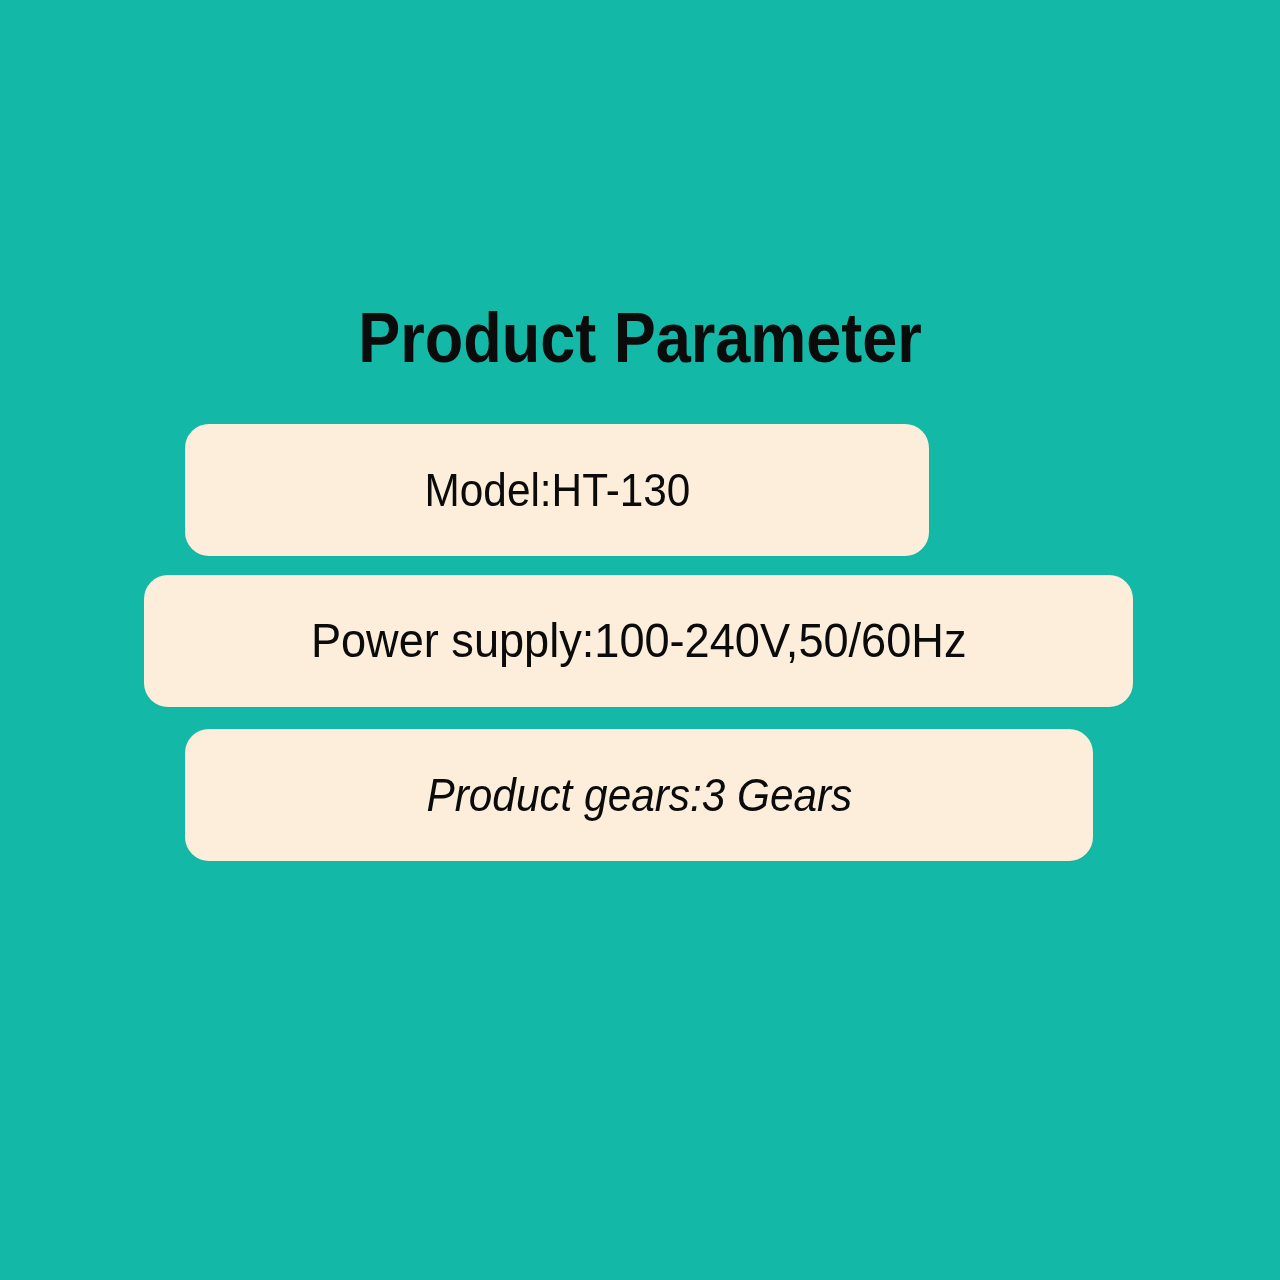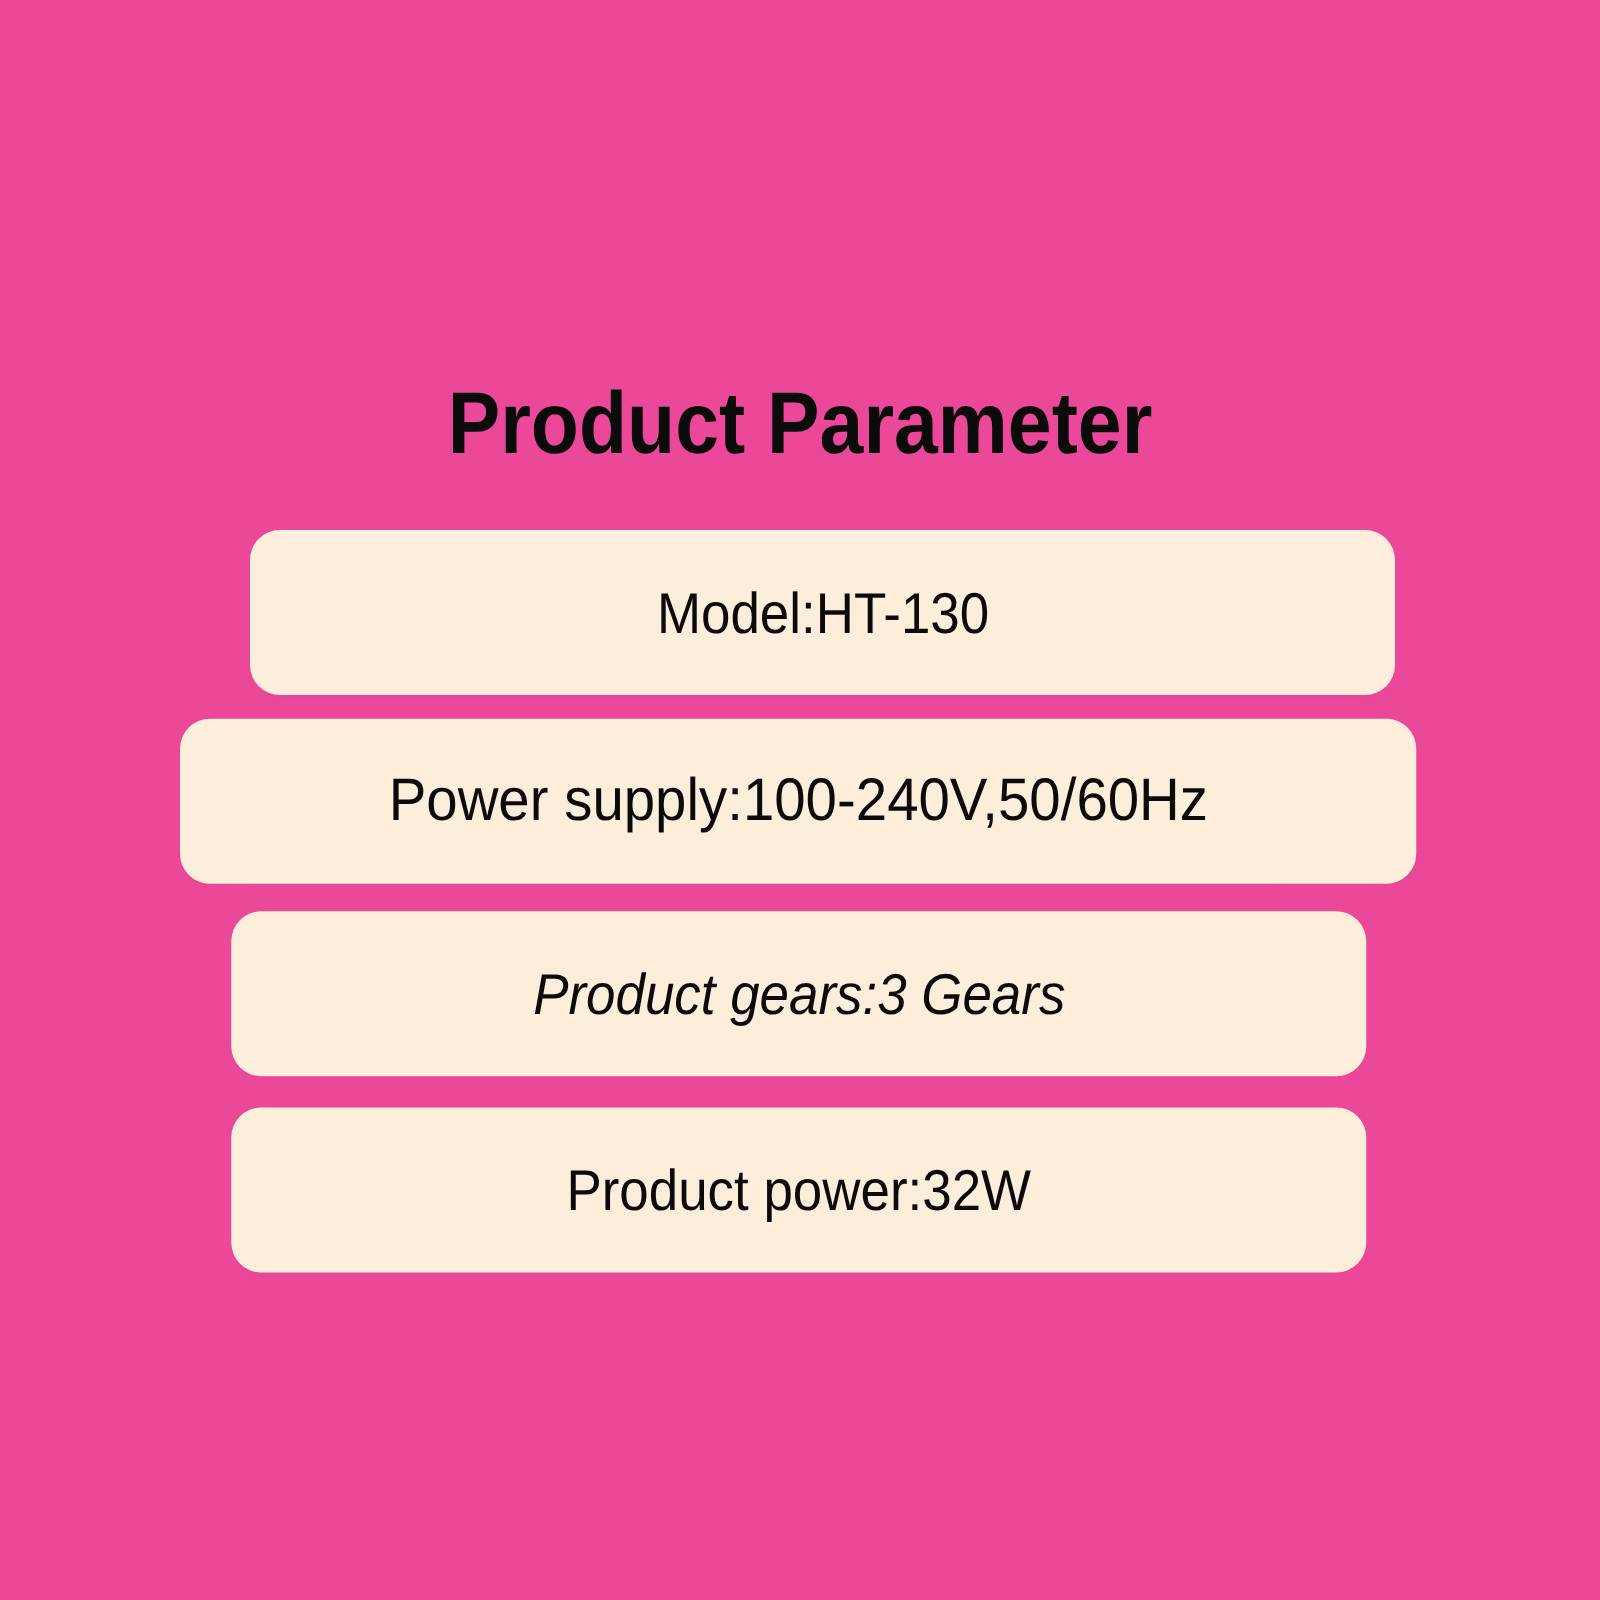--- a/index.html
+++ b/index.html
@@ -13,21 +13,21 @@
     height: 1280px;
     overflow: hidden;
     font-family: "Liberation Sans", "DejaVu Sans", sans-serif;
     -webkit-font-smoothing: antialiased;
   }
 
   #page {
     position: relative;
     width: 1280px;
     height: 1280px;
-    background: #ec4899;
+    background: #14b8a6;
   }
 
   
   .page-title {
     position: absolute;
     left: 0;
     top: 292px;
     width: 1280px;
     text-align: center;
     font-size: 70px;
@@ -64,21 +64,21 @@
     font-size: 46px;
     line-height: 56px;
     font-weight: 400;
     color: #0b0b0b;
     white-space: nowrap;
     transform: scaleX(0.92);
     transform-origin: 50% 50%;
   }
 
   
-  .spec-card.card-1 { left: 185px; top: 424px; width: 916px; height: 132px; margin-left: 15px; }
+  .spec-card.card-1 { left: 185px; top: 424px; width: 744px; height: 132px; }
   .spec-card.card-2 { left: 144px; top: 575px; width: 989px; height: 132px; text-align: center; }
   .spec-card.card-3 { left: 185px; top: 729px; width: 908px; height: 132px; font-style: italic; }
   .spec-card.card-4 { left: 185px; top: 886px; width: 908px; height: 132px; }
 
   
   .spec-card.card-2 .spec-text { font-size: 48px; transform: scaleX(0.94); }
 </style>
 </head>
 <body>
 
@@ -93,18 +93,15 @@
     </div>
 
     <div class="spec-card card-2">
       <span class="spec-text">Power supply:100-240V,50/60Hz</span>
     </div>
 
     <div class="spec-card card-3">
       <span class="spec-text">Product gears:3 Gears</span>
     </div>
 
-    <div class="spec-card card-4">
-      <span class="spec-text">Product power:32W</span>
-    </div>
 
   </div>
 </div>
 
 </body></html>

